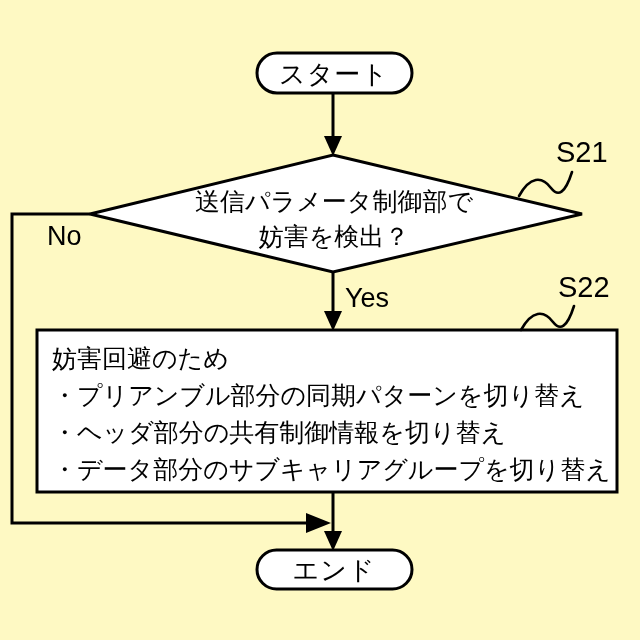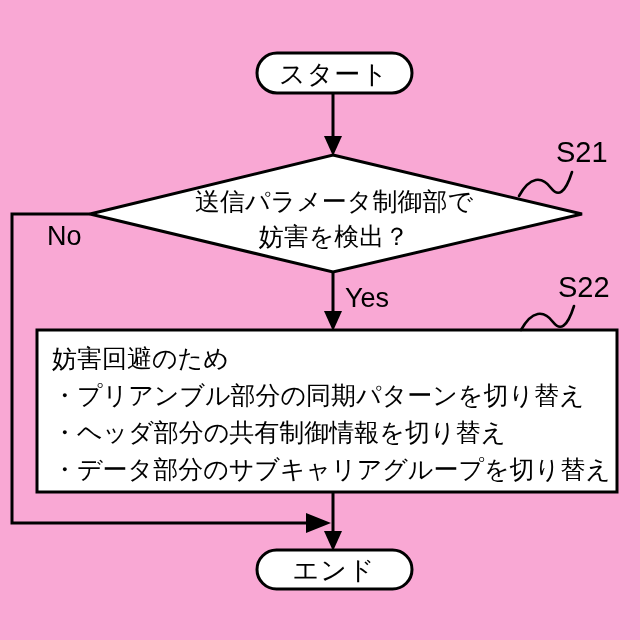--- a/index.html
+++ b/index.html
@@ -7,21 +7,21 @@
     padding: 0;
     background: #ffffff;
   }
   body {
     font-family: "Liberation Sans", "DejaVu Sans", sans-serif;
   }
   #canvas {
     position: relative;
     width: 640px;
     height: 640px;
-    background: #f9a8d4;
+    background: #fef9c3;
     overflow: hidden;
   }
   #flow-svg {
     position: absolute;
     top: 0;
     left: 0;
     width: 640px;
     height: 640px;
   }
   .shape-stroke {

